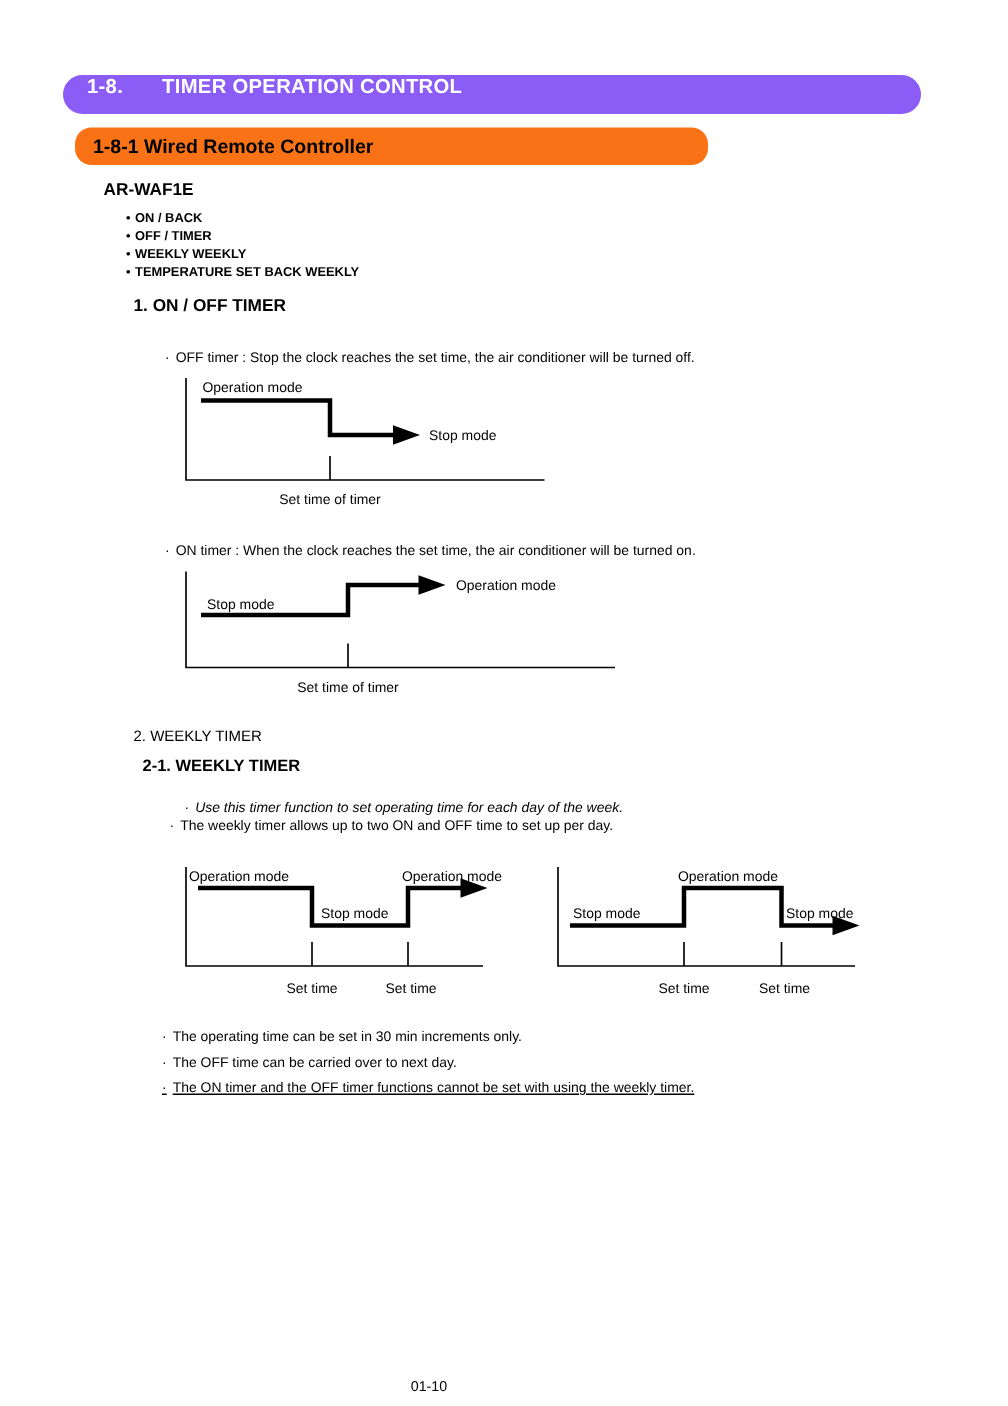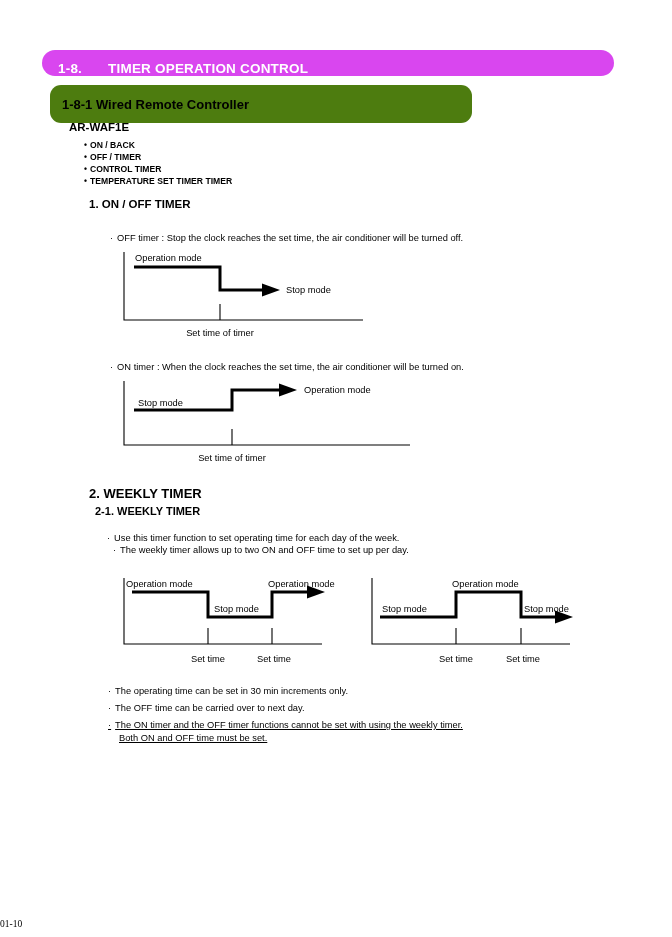--- a/index.html
+++ b/index.html
@@ -16,24 +16,24 @@
     overflow: hidden;
   }
 
   
   .section-bar {
     position: absolute;
     left: 42px;
     top: 50px;
     width: 572px;
     height: 26px;
-    background: #d946ef;
+    background: #8b5cf6;
     border-radius: 13px;
     display: flex;
-    align-items: flex-end;
+    align-items: flex-start;
   }
   .section-bar .sec-num {
     color: #ffffff;
     font-size: 13.5px;
     font-weight: bold;
     margin-left: 16px;
     letter-spacing: 0.2px;
   }
   .section-bar .sec-title {
     color: #ffffff;
@@ -41,22 +41,22 @@
     font-weight: bold;
     margin-left: 26px;
     letter-spacing: 0.2px;
   }
 
   .subsection-bar {
     position: absolute;
     left: 50px;
     top: 85px;
     width: 422px;
-    height: 38px;
-    background: #4d7c0f;
+    height: 25px;
+    background: #f97316;
     border-radius: 11px;
     display: flex;
     align-items: center;
   }
   .subsection-bar .sub-text {
     color: #000000;
     font-size: 13px;
     font-weight: bold;
     margin-left: 12px;
   }
@@ -87,22 +87,22 @@
     position: absolute;
     left: 89px;
     top: 198px;
     font-size: 11.5px;
     font-weight: bold;
   }
   .head-2 {
     position: absolute;
     left: 89px;
     top: 486px;
-    font-size: 13px;
-    font-weight: bold;
+    font-size: 10px;
+    font-weight: normal;
   }
   .head-2-1 {
     position: absolute;
     left: 95px;
     top: 505px;
     font-size: 11px;
     font-weight: bold;
   }
 
   
@@ -110,21 +110,21 @@
     position: absolute;
     font-size: 9.3px;
     line-height: 13px;
     white-space: nowrap;
   }
   .note .bullet { margin-right: 4px; }
   .note .cont { display: block; padding-left: 11px; }
 
   .note-off   { left: 110px; top: 232px; }
   .note-on    { left: 110px; top: 361px; }
-  .note-w1    { left: 107px; top: 532px; }
+  .note-w1    { left: 123px; top: 532px; font-style: italic; }
   .note-w2    { left: 113px; top: 544px; }
   .note-b1    { left: 108px; top: 685px; }
   .note-b2    { left: 108px; top: 702px; }
   .note-b3    { left: 108px; top: 719px; text-decoration: underline; }
 
   
   .diagram { position: absolute; }
   .diag-off    { left: 110px; top: 244px; }
   .diag-on     { left: 110px; top: 373px; }
   .diag-week-l { left: 110px; top: 568px; }
@@ -136,22 +136,22 @@
     font-size: 9.3px;
     fill: #000000;
   }
 
   
   .page-footer {
     position: absolute;
     left: 0;
     top: 919px;
     width: 572px;
+    text-align: center;
     font-size: 9.5px;
-    font-family: Liberation Serif, serif;
   }
 </style>
 </head>
 <body>
 
 <div class="section-bar">
   <span class="sec-num">1-8.</span>
   <span class="sec-title">TIMER OPERATION CONTROL</span>
 </div>
 
@@ -162,24 +162,24 @@
 <div class="model-name">AR-WAF1E</div>
 
 <div class="feature-list">
   <div class="feature-item">
     <span class="bullet">•</span><span>ON / BACK</span>
   </div>
   <div class="feature-item">
     <span class="bullet">•</span><span>OFF / TIMER</span>
   </div>
   <div class="feature-item">
-    <span class="bullet">•</span><span>CONTROL TIMER</span>
-  </div>
-  <div class="feature-item">
-    <span class="bullet">•</span><span>TEMPERATURE SET TIMER TIMER</span>
+    <span class="bullet">•</span><span>WEEKLY WEEKLY</span>
+  </div>
+  <div class="feature-item">
+    <span class="bullet">•</span><span>TEMPERATURE SET BACK WEEKLY</span>
   </div>
 </div>
 
 <div class="head-1">1. ON / OFF TIMER</div>
 
 <div class="note note-off">
   <span class="bullet">·</span><span>OFF timer : Stop the clock reaches the set time, the air conditioner will be turned off.</span>
 </div>
 
 <div class="diagram diag-off">
@@ -258,16 +258,15 @@
 </div>
 
 <div class="note note-b1">
   <span class="bullet">·</span><span>The operating time can be set in 30 min increments only.</span>
 </div>
 <div class="note note-b2">
   <span class="bullet">·</span><span>The OFF time can be carried over to next day.</span>
 </div>
 <div class="note note-b3">
   <span class="bullet">·</span><span>The ON timer and the OFF timer functions cannot be set with using the weekly timer.</span>
-  <span class="cont">Both ON and OFF time must be set.</span>
 </div>
 
 <div class="page-footer">01-10</div>
 
 </body></html>

